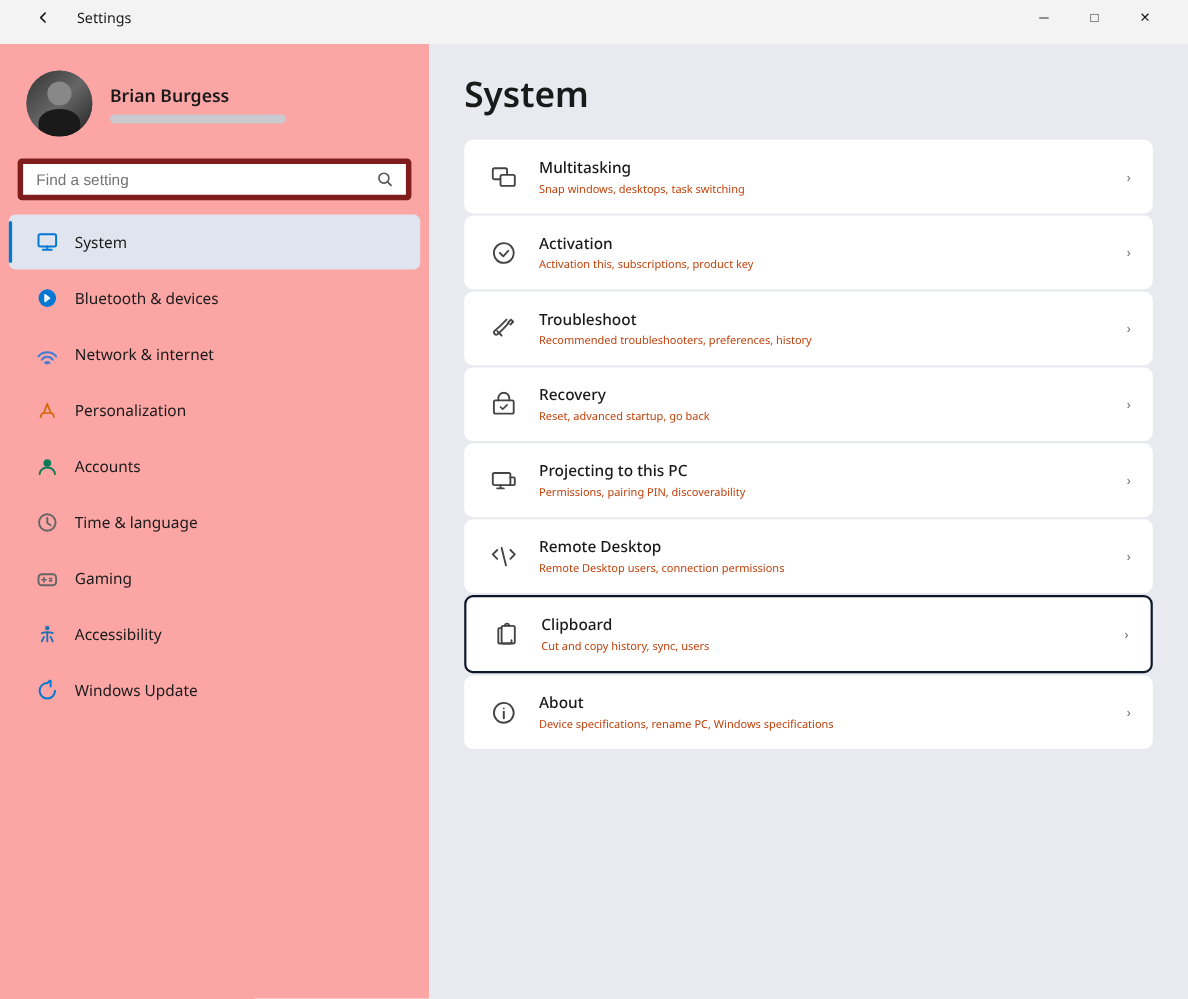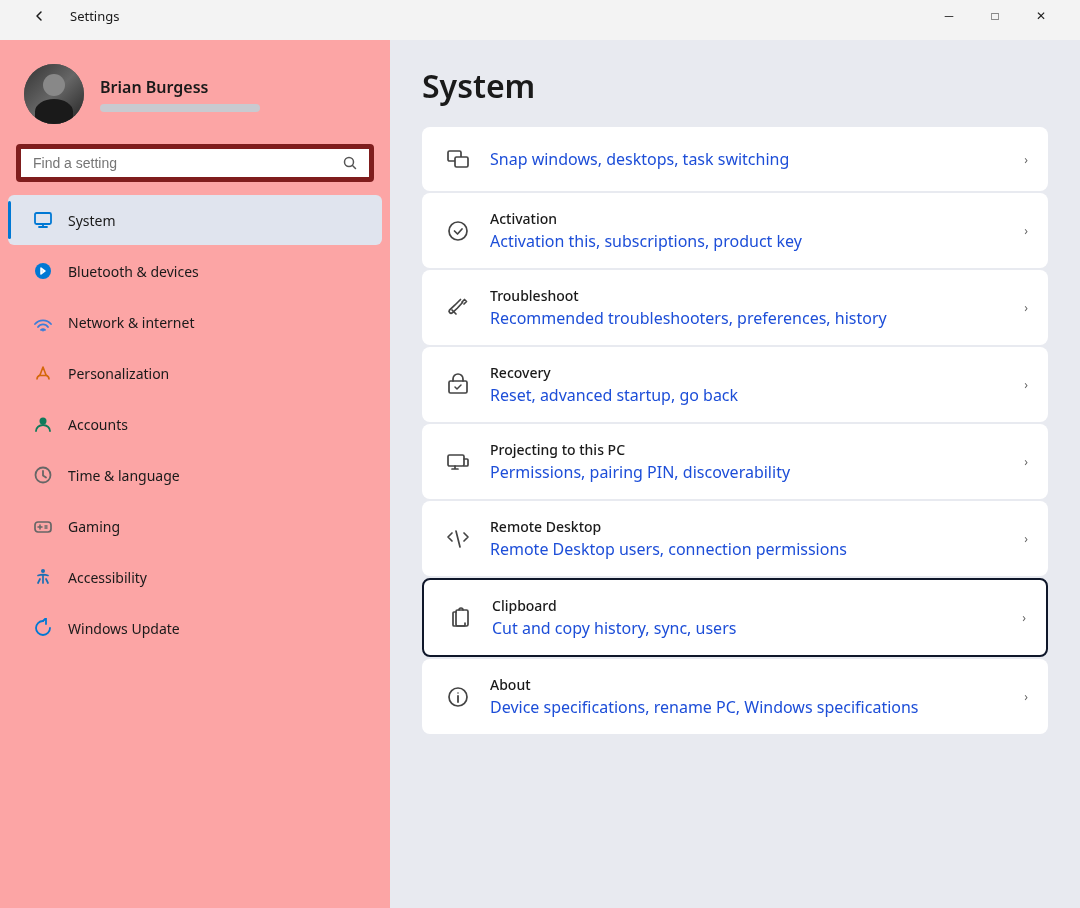--- a/index.html
+++ b/index.html
@@ -250,22 +250,22 @@
     .item-text {
       flex: 1;
     }
     .item-title {
       font-size: 14px;
       font-weight: 500;
       color: #1a1a1a;
       margin-bottom: 2px;
     }
     .item-subtitle {
-      font-size: 16px;
-      color: #1d4ed8;
+      font-size: 10px;
+      color: #c2410c;
     }
     .item-chevron {
       color: #666;
       font-size: 12px;
     }
 
     
     svg { display: block; }
 
     ::-webkit-scrollbar { width: 6px; }
@@ -419,20 +419,21 @@
     <div class="settings-list">
 
       <div class="settings-item">
         <div class="item-icon">
           <svg width="24" height="24" viewBox="0 0 24 24" fill="none">
             <rect x="2" y="4" width="13" height="10" rx="1.5" stroke="#444" stroke-width="1.7"></rect>
             <rect x="9" y="10" width="13" height="10" rx="1.5" stroke="#444" stroke-width="1.7" fill="white"></rect>
           </svg>
         </div>
         <div class="item-text">
+          <div class="item-title">Multitasking</div>
           <div class="item-subtitle">Snap windows, desktops, task switching</div>
         </div>
         <div class="item-chevron">›</div>
       </div>
 
       <div class="settings-item">
         <div class="item-icon">
           <svg width="24" height="24" viewBox="0 0 24 24" fill="none">
             <circle cx="12" cy="12" r="9" stroke="#444" stroke-width="1.7"></circle>
             <path d="M8.5 12l3 3 4.5-5" stroke="#444" stroke-width="1.7" stroke-linecap="round" stroke-linejoin="round"></path>

